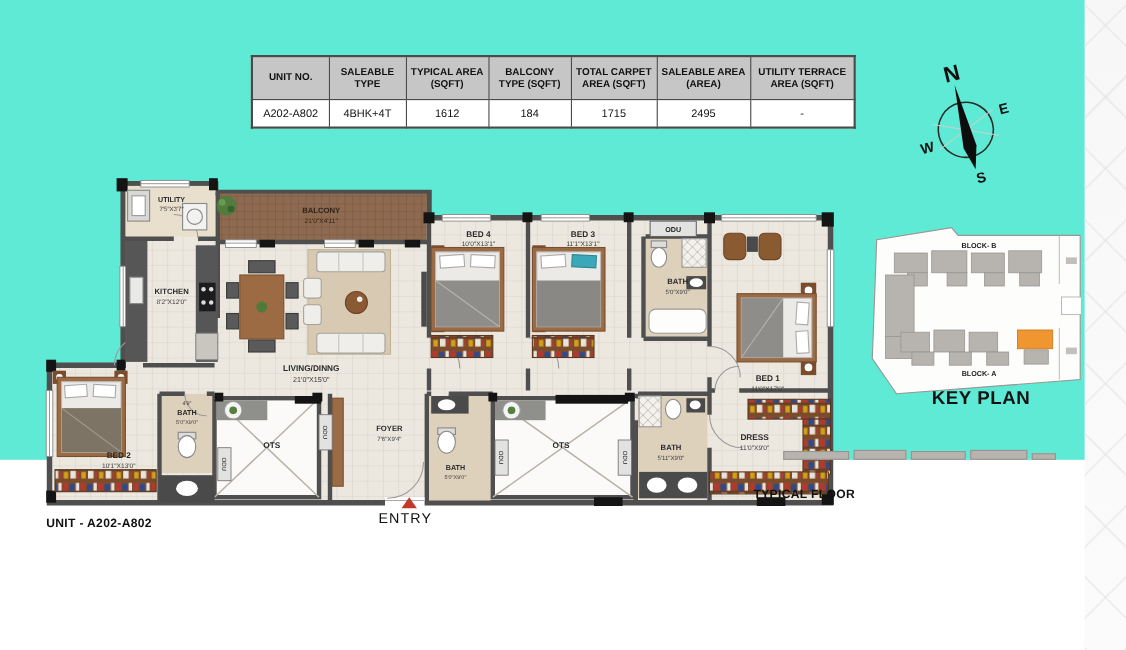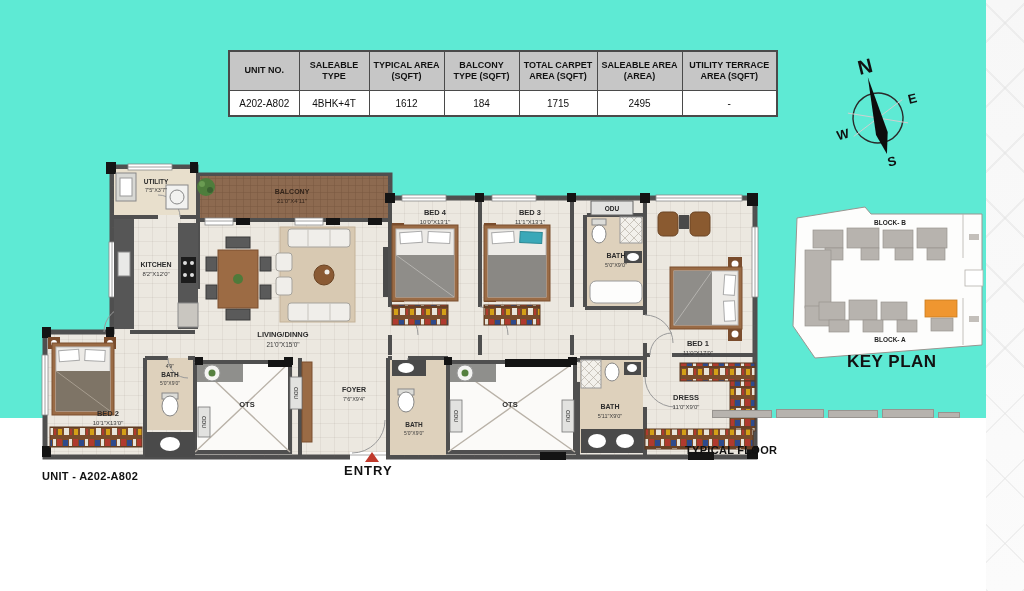--- a/index.html
+++ b/index.html
@@ -17,21 +17,21 @@
 
   
   table.spec{position:absolute;left:228px;top:50px;border-collapse:collapse;table-layout:fixed;
     border:2px solid #4a4a4a;background:#fff;}
   table.spec th,table.spec td{border:1px solid #4a4a4a;text-align:center;vertical-align:middle;
     padding:1px 2px;color:#111;}
   table.spec th{background:#c6c6c6;font-size:9px;font-weight:bold;height:36px;line-height:1.25;}
   table.spec td{font-size:10px;font-weight:normal;height:22px;}
 
   .footer-label{position:absolute;font-size:11px;font-weight:bold;color:#111;letter-spacing:.3px;}
-  .entry-label{position:absolute;left:344px;top:463px;font-size:13px;font-weight:bold;color:#111;letter-spacing:1px;}
+  .entry-label{position:absolute;left:344px;top:463px;font-size:13px;font-weight:normal;color:#111;letter-spacing:1px;}
   .entry-tri{position:absolute;left:365px;top:452px;width:0;height:0;
     border-left:7px solid transparent;border-right:7px solid transparent;border-bottom:10px solid #c0392b;}
   .keyplan-title{position:absolute;left:847px;top:352px;font-size:17px;font-weight:bold;color:#121212;letter-spacing:.5px;}
 
   svg text{font-family:"Liberation Sans",sans-serif;}
 </style>
 </head>
 <body>
 
 <div class="stage">

